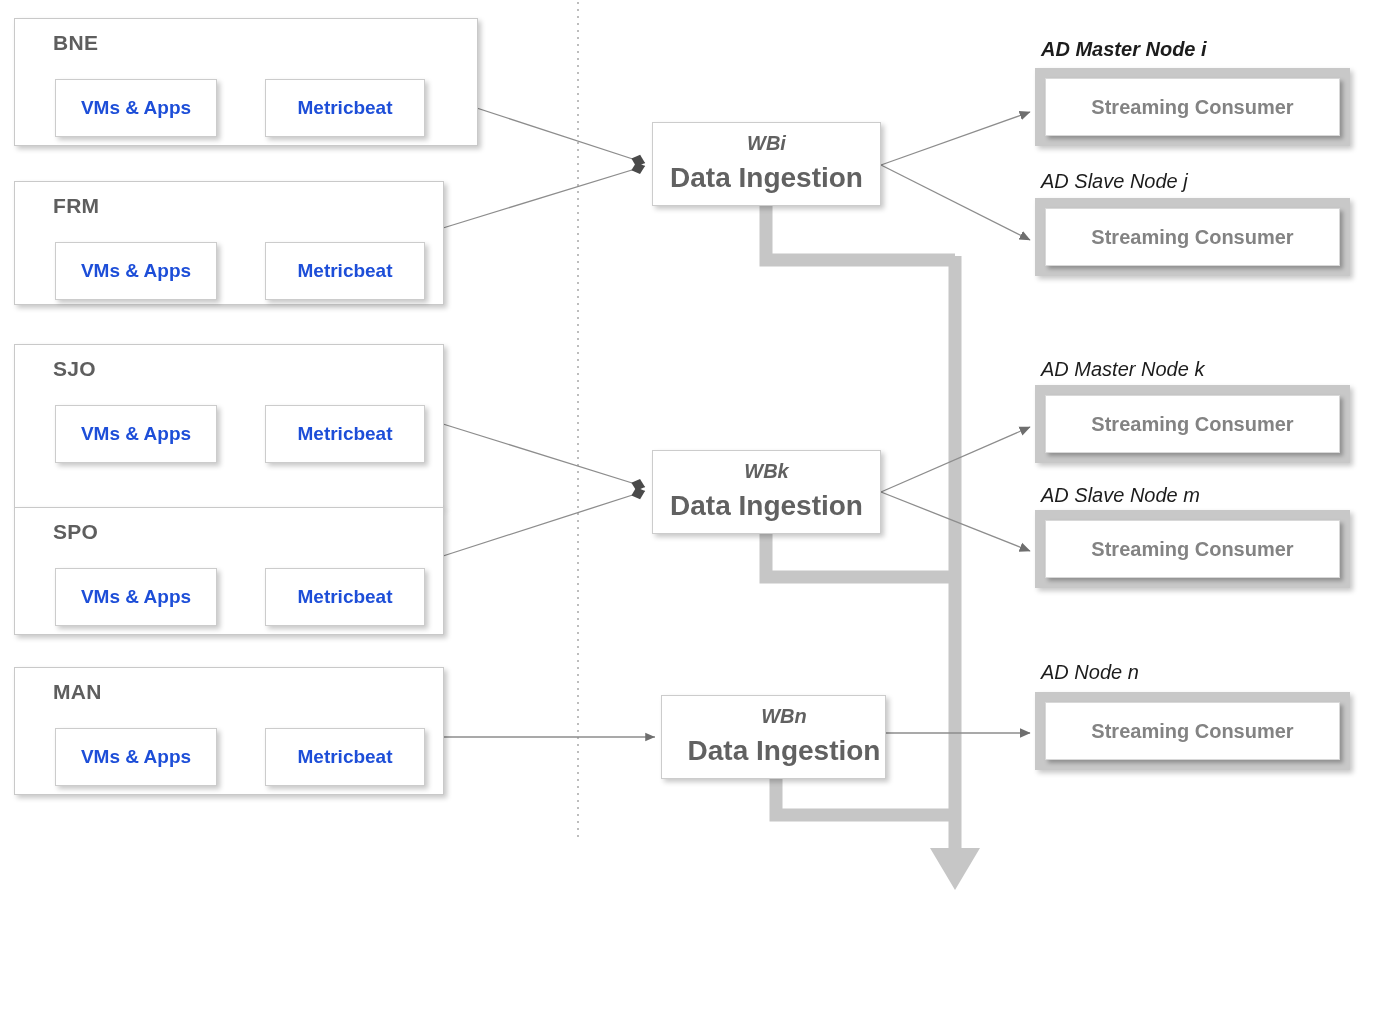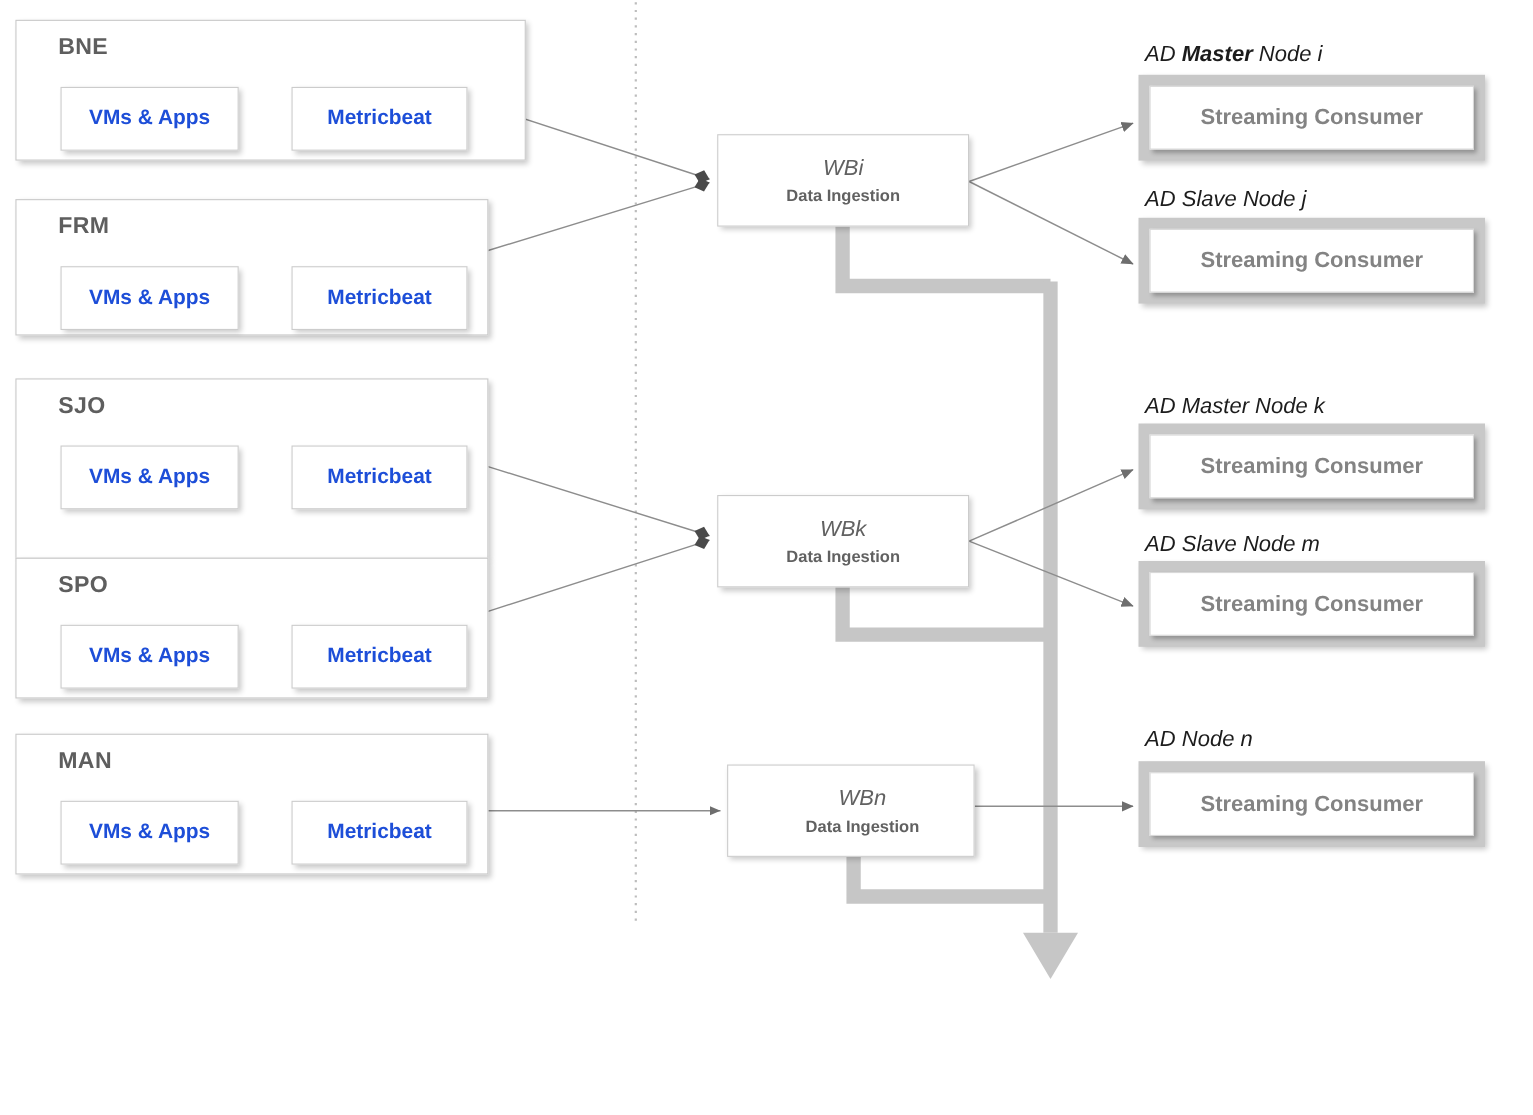--- a/index.html
+++ b/index.html
@@ -59,39 +59,39 @@
     box-shadow: 3px 3px 5px rgba(0,0,0,0.22);
     box-sizing: border-box;
     display: flex;
     flex-direction: column;
     align-items: center;
     justify-content: center;
     color: #616161;
   }
   .wb-top {
     font-size: 20px;
-    font-weight: normal;
+    font-weight: bold;
     font-style: italic;
     line-height: 1.45;
   }
   .wb-bottom {
-    font-size: 15px;
+    font-size: 28px;
     font-weight: bold;
     line-height: 1.45;
     text-align: right;
   }
   .node-label {
     position: absolute;
     font-size: 20px;
     font-style: italic;
     font-weight: bold;
     color: #1c1c1c;
     white-space: nowrap;
   }
-  .node-label .plain { font-weight: normal; }
+  .node-label .plain { font-weight: bold; }
   .consumer-frame {
     position: absolute;
     background: #c8c8c8;
     box-shadow: 3px 3px 5px rgba(0,0,0,0.22);
     box-sizing: border-box;
   }
   .consumer-inner {
     position: absolute;
     left: 10px;
     top: 10px;

